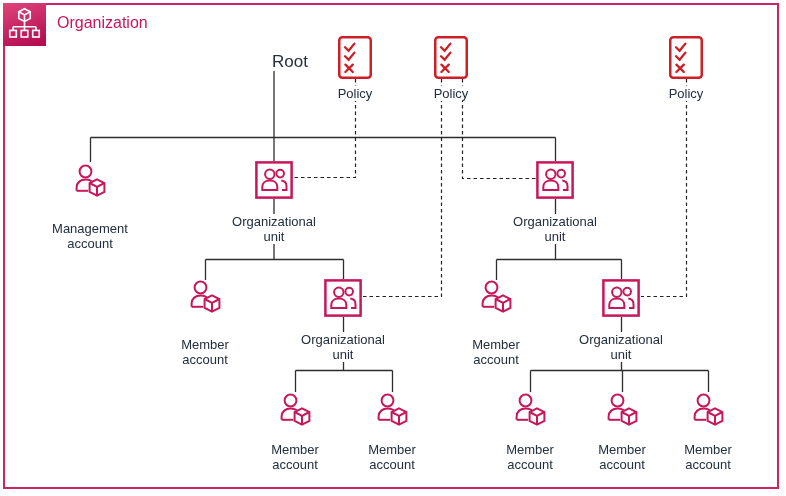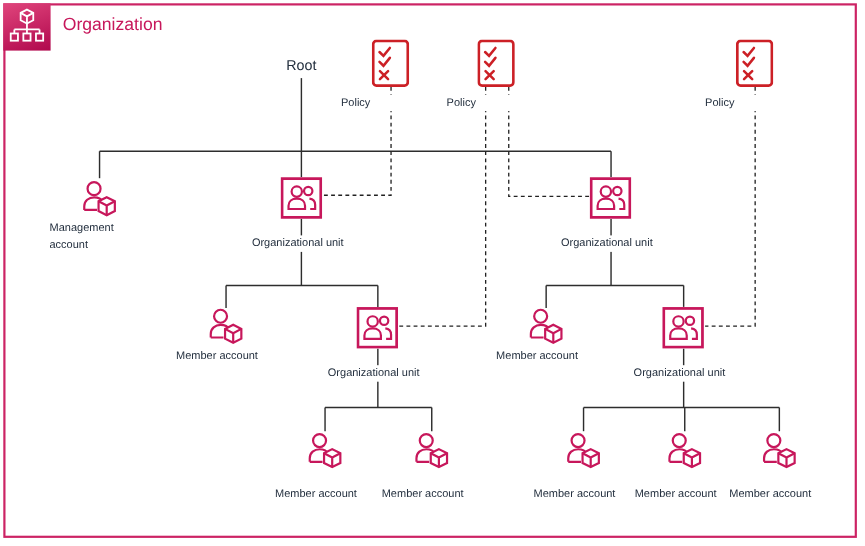--- a/index.html
+++ b/index.html
@@ -6,25 +6,25 @@
   .canvas{position:relative;width:786px;height:496px;background:#fff;overflow:hidden;
           font-family:"Liberation Sans",sans-serif;}
   .frame{position:absolute;left:3px;top:3px;width:776px;height:486px;
          border:2px solid #cc2364;box-sizing:border-box;z-index:0;}
   .app-icon{position:absolute;left:3px;top:3px;width:43px;height:43px;z-index:5;
             background:linear-gradient(160deg,#e0457c 0%,#b0084d 100%);}
   .app-title{position:absolute;left:57px;top:14px;z-index:5;font-size:16px;color:#c7175b;}
   .edges{position:absolute;left:0;top:0;z-index:1;}
   .node{position:absolute;transform:translateX(-50%);display:flex;flex-direction:column;
         align-items:center;z-index:3;}
-  .lbl{width:90px;text-align:left;font-size:10px;line-height:15px;color:#232f3e;
+  .lbl{width:90px;text-align:center;font-size:13px;line-height:15px;color:#232f3e;
        background:#fff;}
-  .lbl.m6{margin-top:2px;} .lbl.m5{margin-top:15px;} .lbl.m7{margin-top:7px;}
-  .root-lbl{position:absolute;transform:translateX(-50%);z-index:3;font-size:13px;
-            color:#232f3e;}
+  .lbl.m6{margin-top:23px;} .lbl.m5{margin-top:15px;} .lbl.m7{margin-top:7px;}
+  .root-lbl{position:absolute;transform:translateX(-50%);z-index:3;font-size:17px;
+            color:#232f3e;margin-left:16px;}
   svg.ic{display:block;}
 </style>
 </head>
 <body>
 
 <div class="canvas">
 
   <svg width="0" height="0" style="position:absolute" aria-hidden="true">
     <defs>
       <symbol id="sym-account" viewBox="0 0 36 36">

